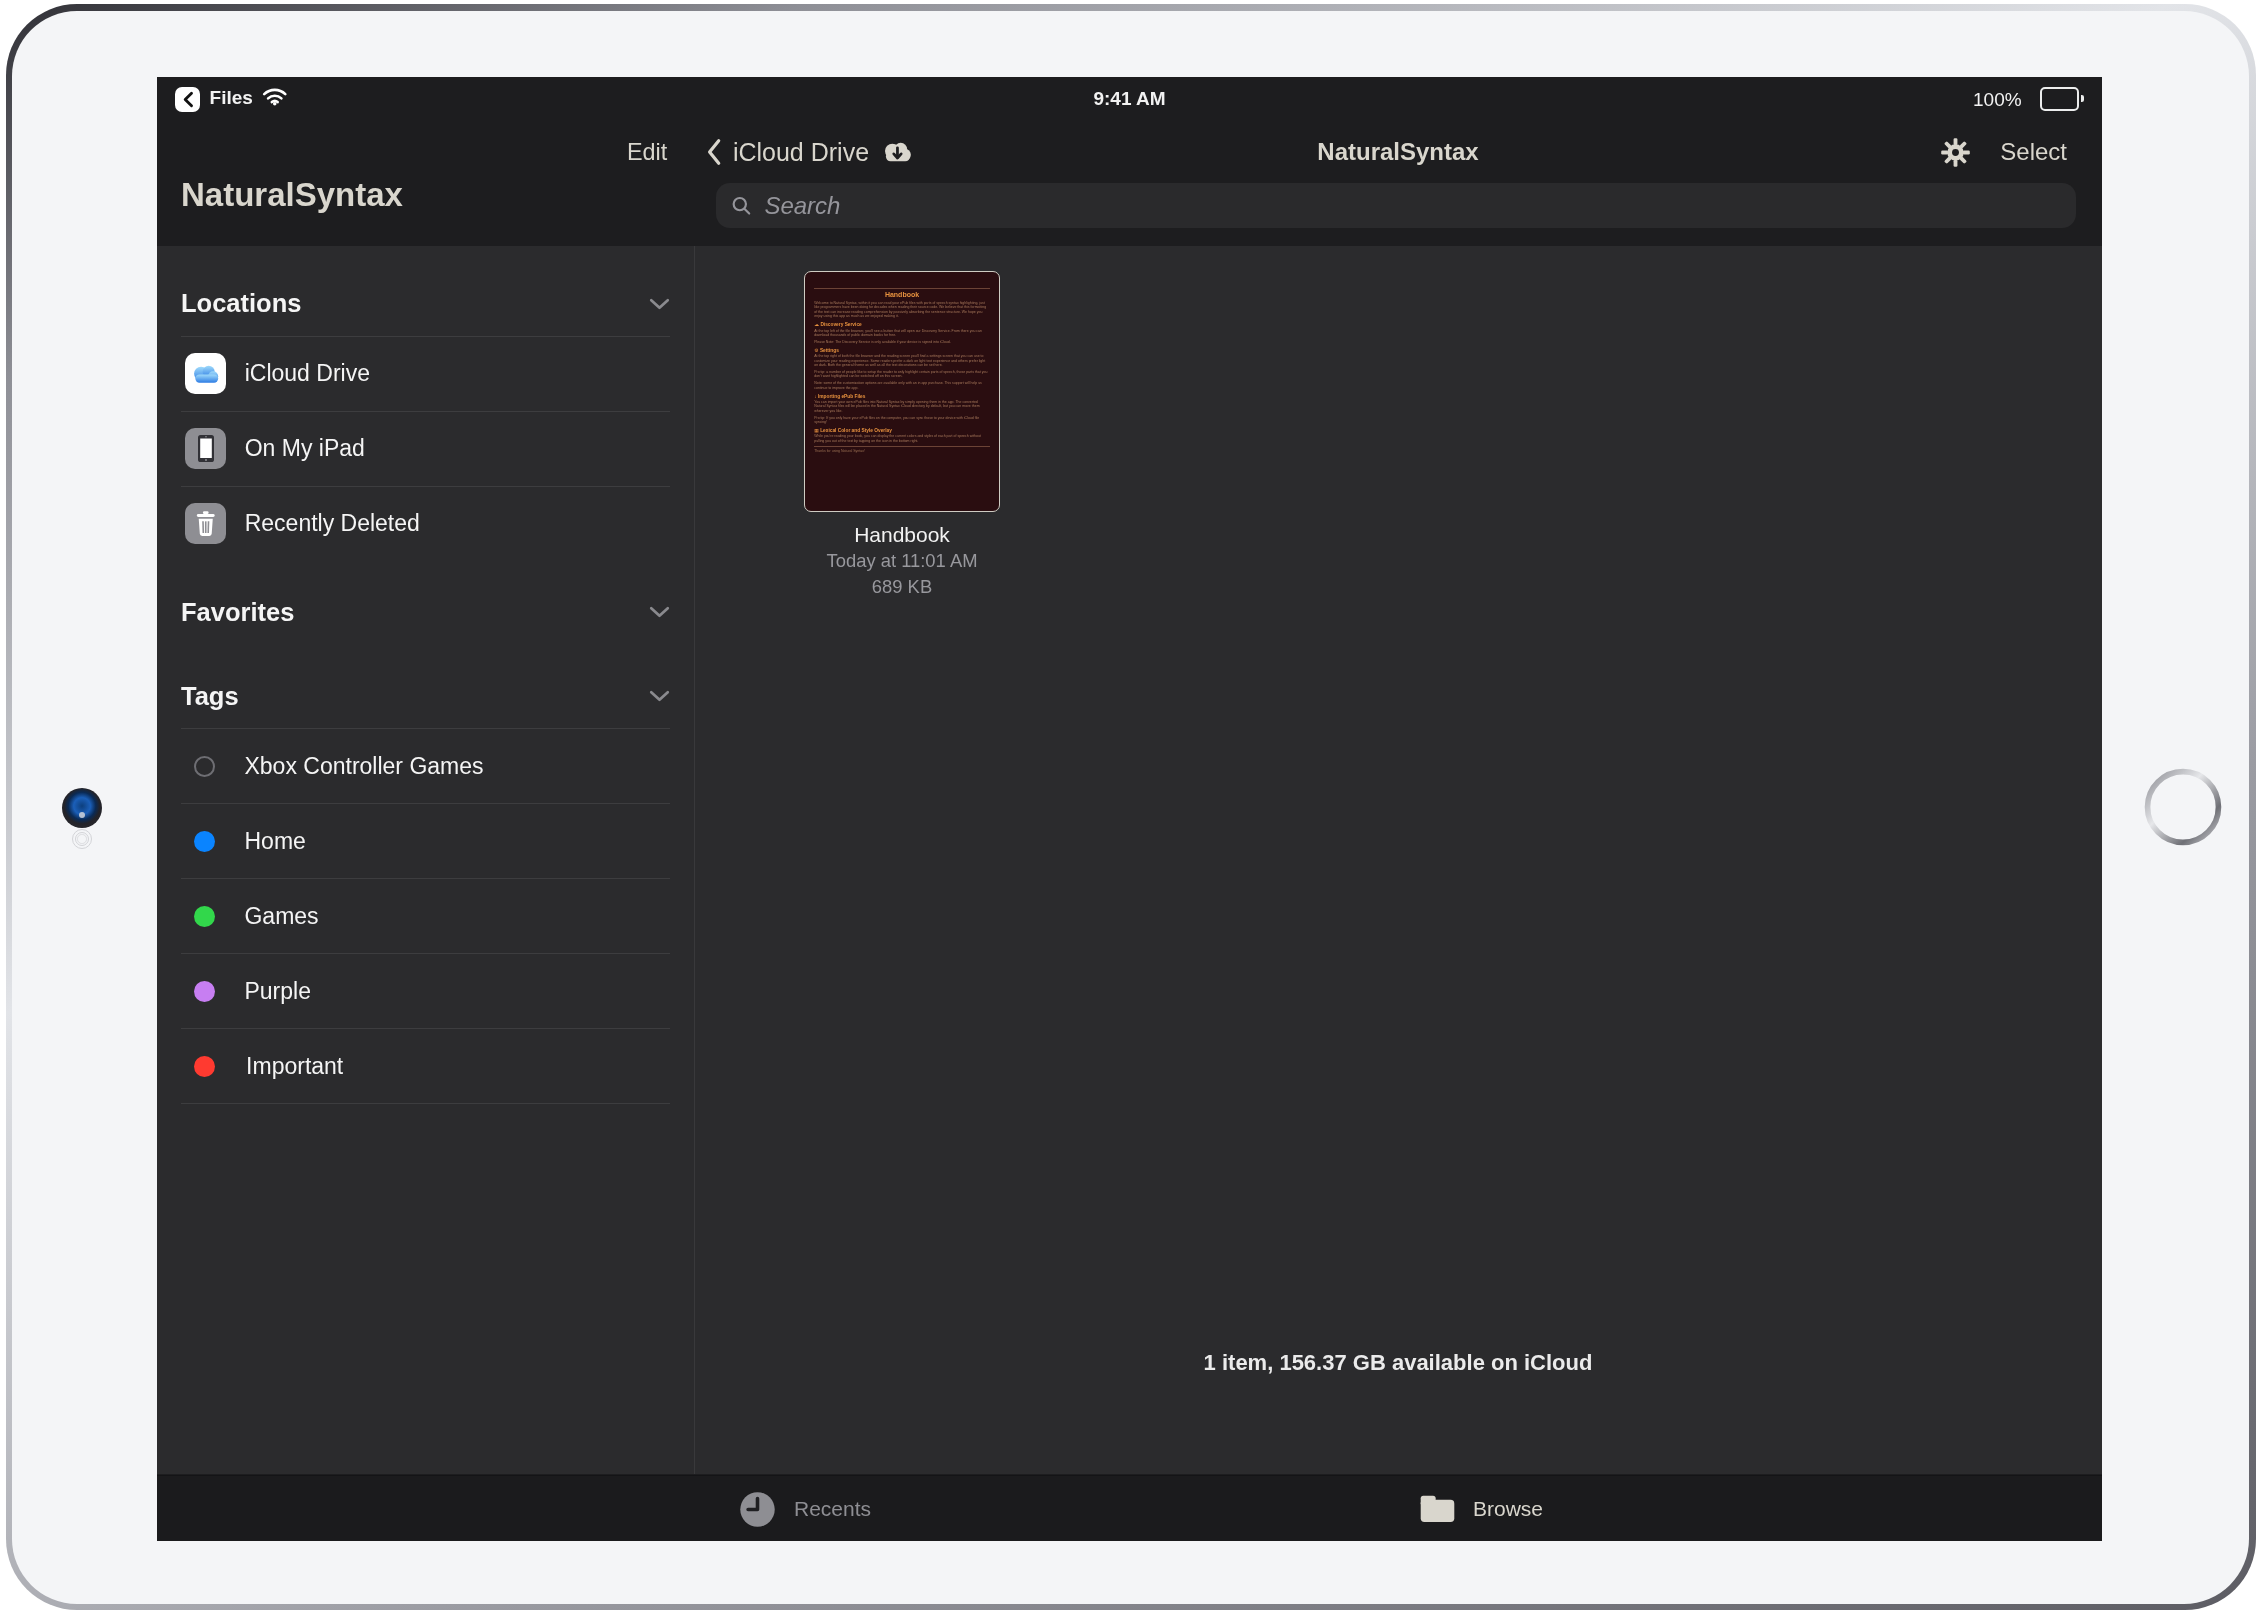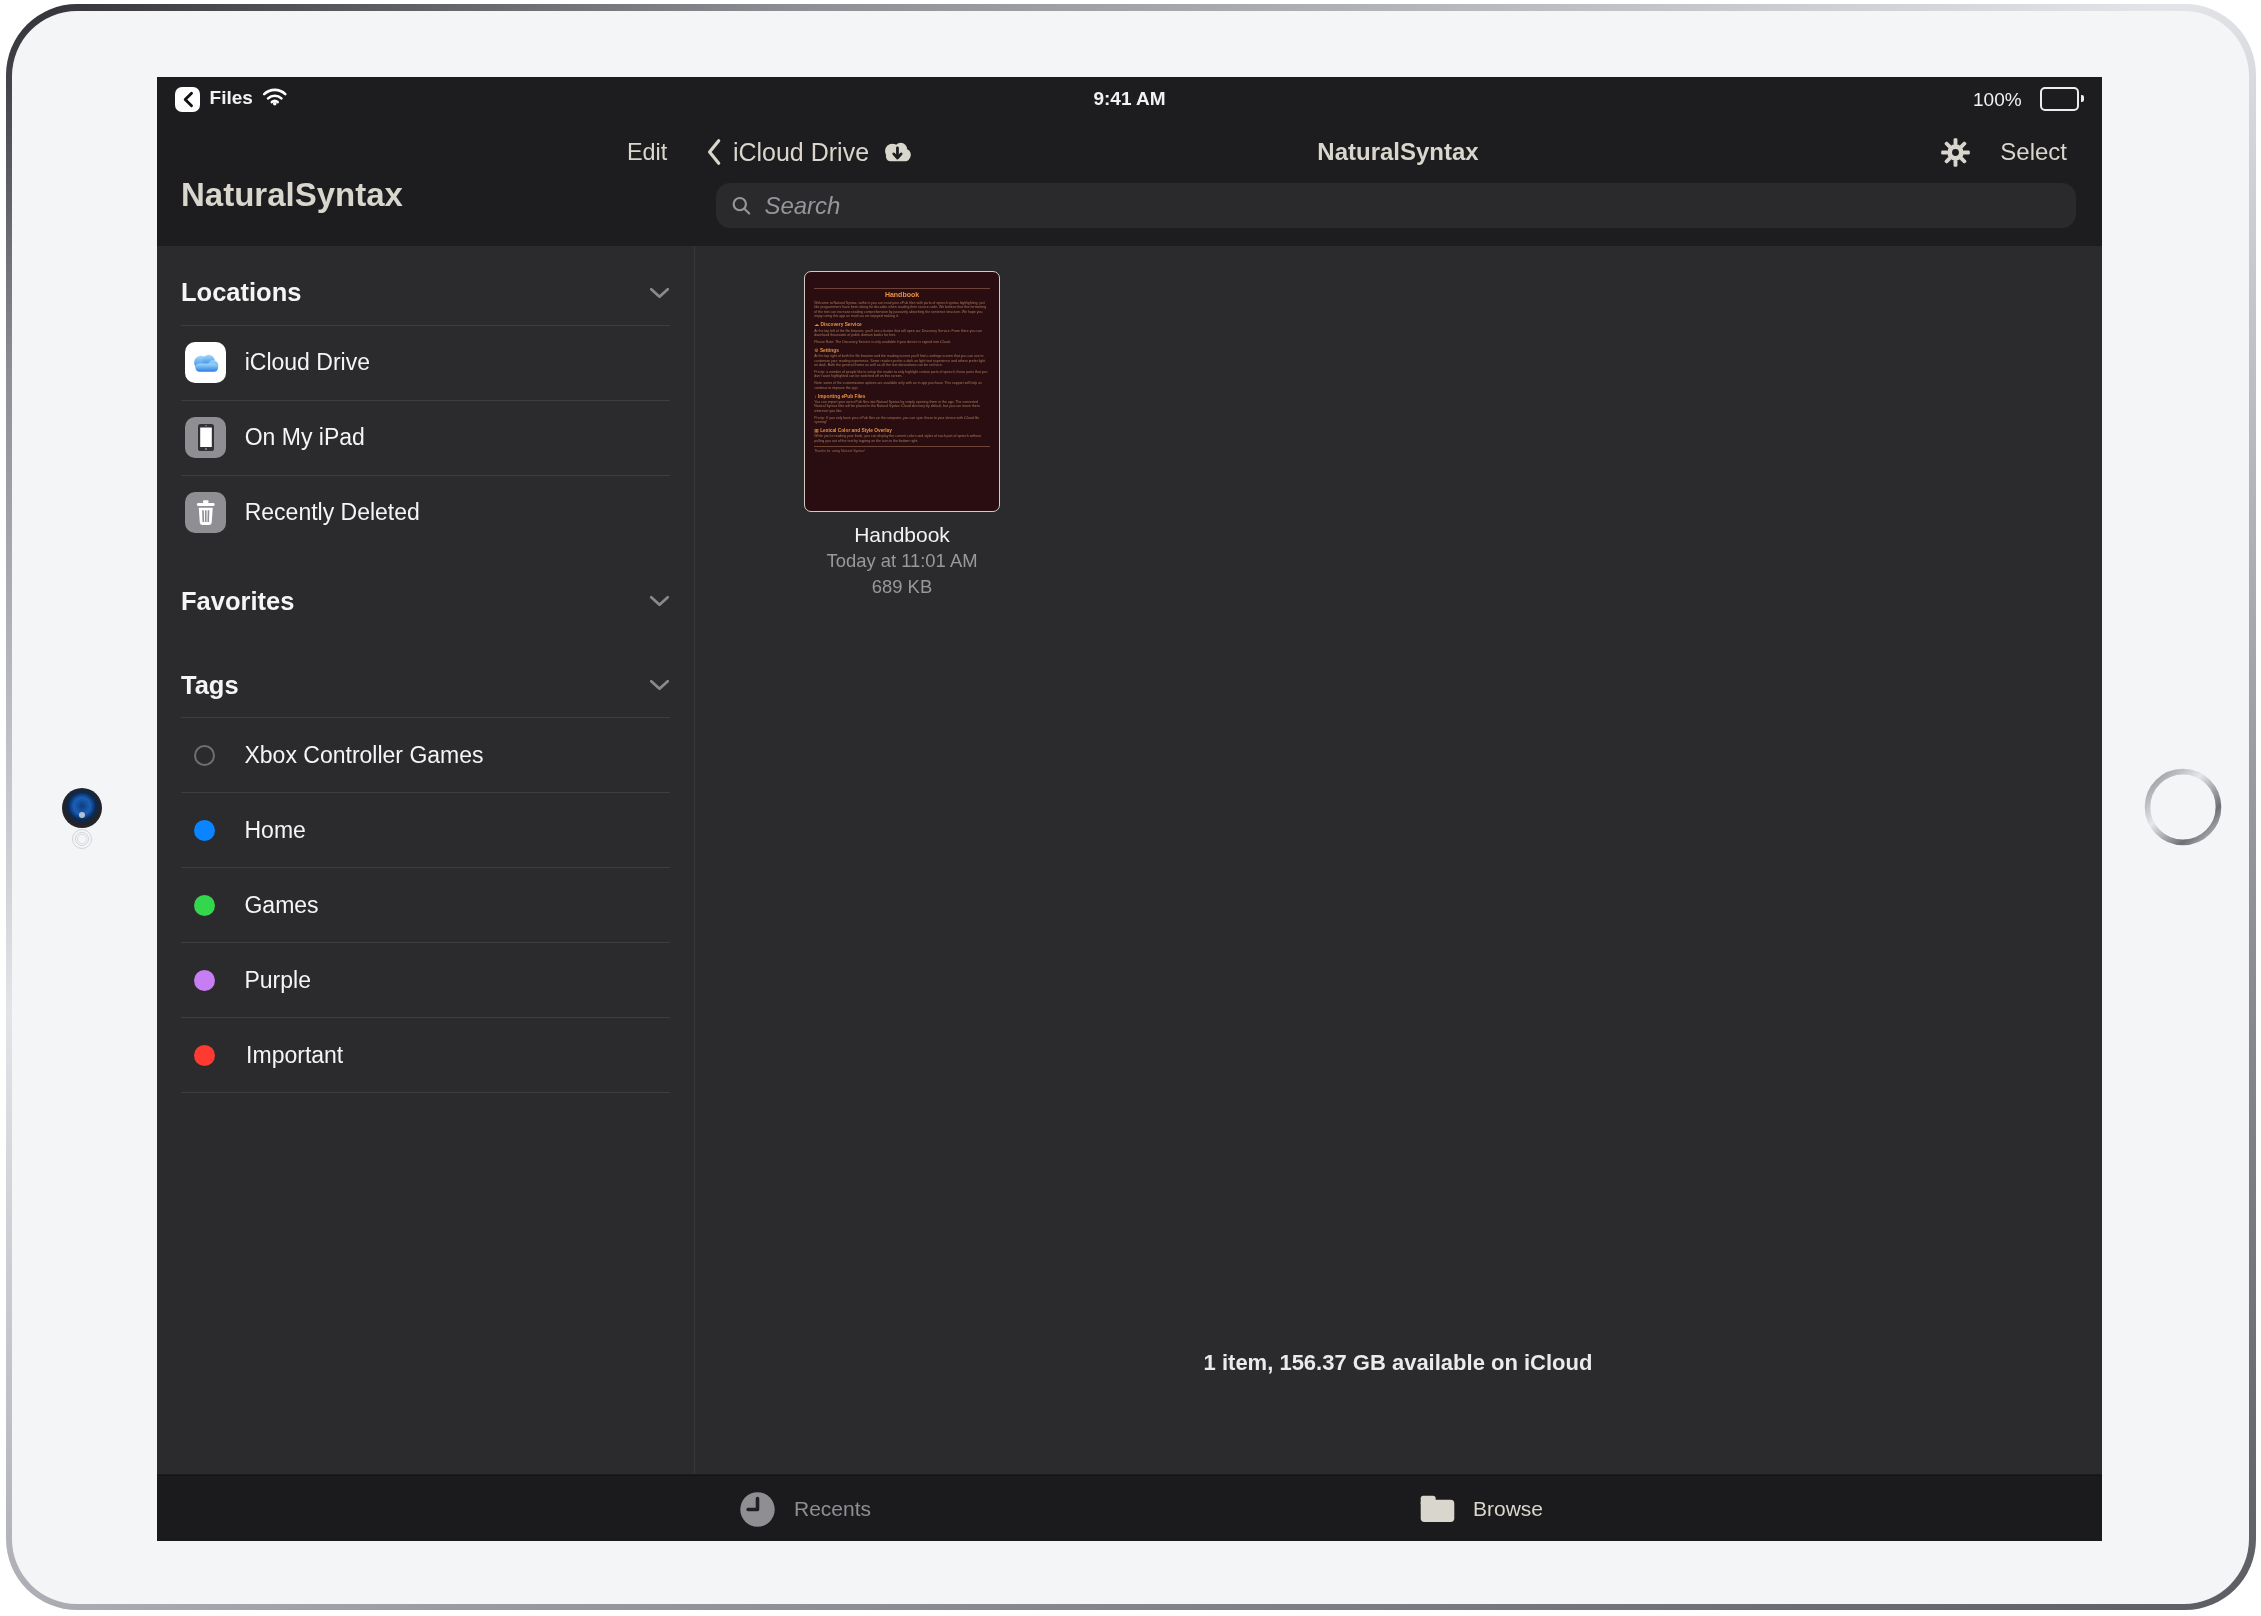--- a/index.html
+++ b/index.html
@@ -35,21 +35,21 @@
   
   .search-field{position:absolute;left:559px;top:106px;width:1360px;height:45px;background:#2a2a2c;border-radius:14px;
     display:flex;align-items:center;gap:10px;padding:0 14px;box-sizing:border-box;}
   .search-field input{background:transparent;border:none;outline:none;color:#fef9c3;font-size:24px;width:100%;font-family:inherit;font-style:italic;}
   .search-field input::placeholder{color:#95959b;}
   
   .sidebar-title{position:absolute;left:24px;top:99px;font-size:33px;font-weight:700;color:var(--cream);}
   
   .content{position:absolute;left:0;top:169px;width:1945px;height:1228px;background:#2b2b2d;}
   .vsep{position:absolute;left:537px;top:0;bottom:0;width:1.4px;background:#39393b;}
-  .sidebar{position:absolute;left:0;top:0;width:537px;height:100%;padding:5px 24px;box-sizing:border-box;}
+  .sidebar{position:absolute;left:0;top:0;width:537px;height:100%;padding:16px 24px;box-sizing:border-box;}
   .sec-head{display:flex;justify-content:space-between;align-items:center;font-size:25.5px;font-weight:700;height:43px;color:#f5f5f5;}
   .rows{border-top:1.4px solid var(--sep);}
   .row{height:74px;display:flex;align-items:center;gap:18.4px;border-bottom:1.4px solid var(--sep);font-size:23px;color:#f5f5f5;}
   .row:last-child{border-bottom:none;}
   .rows.bordered .row:last-child{border-bottom:1.4px solid var(--sep);gap:20px;}
   .loc-icon{width:41px;height:41px;border-radius:10px;margin-left:4.3px;display:grid;place-items:center;flex:none;}
   .tag-dot{width:21px;height:21px;border-radius:50%;margin-left:12.8px;margin-right:11.3px;flex:none;box-sizing:border-box;}
   
   .file-tile{position:absolute;left:647px;top:25px;width:196px;text-align:center;}
   .thumb{width:196px;height:241px;border-radius:7px;background:#2a0d10;border:1.4px solid #cfccc3;box-sizing:border-box;

